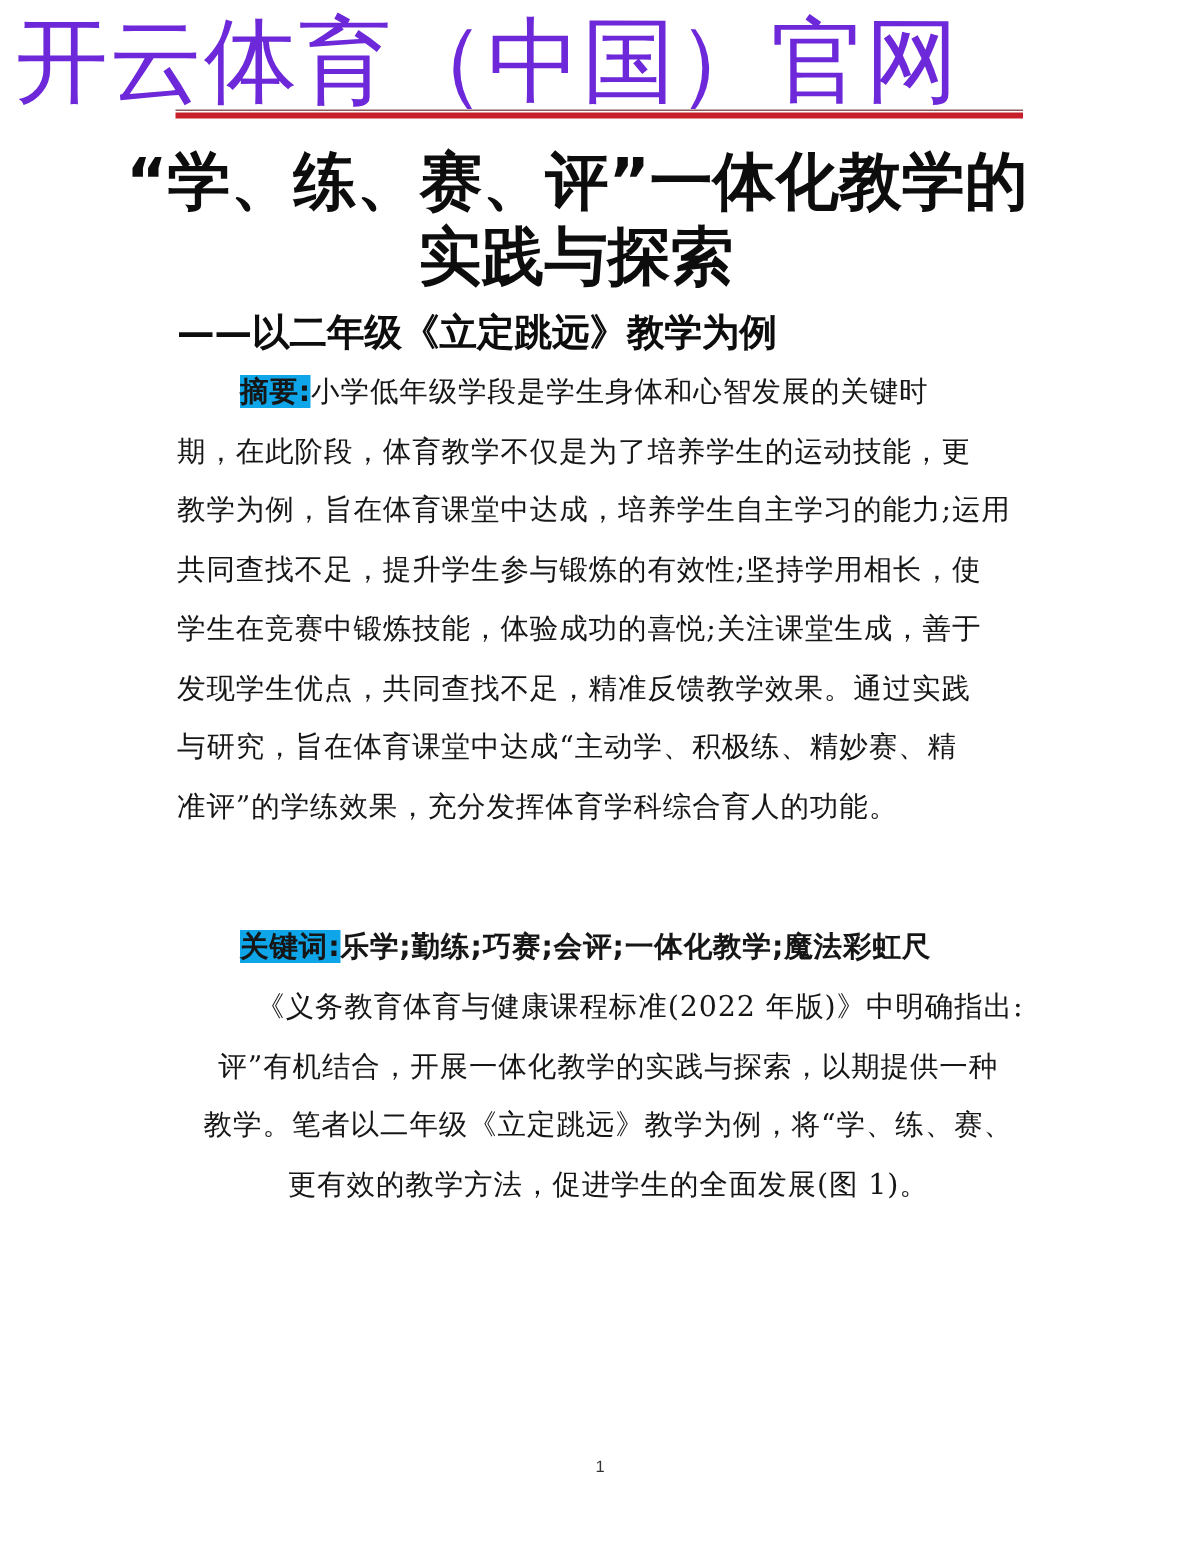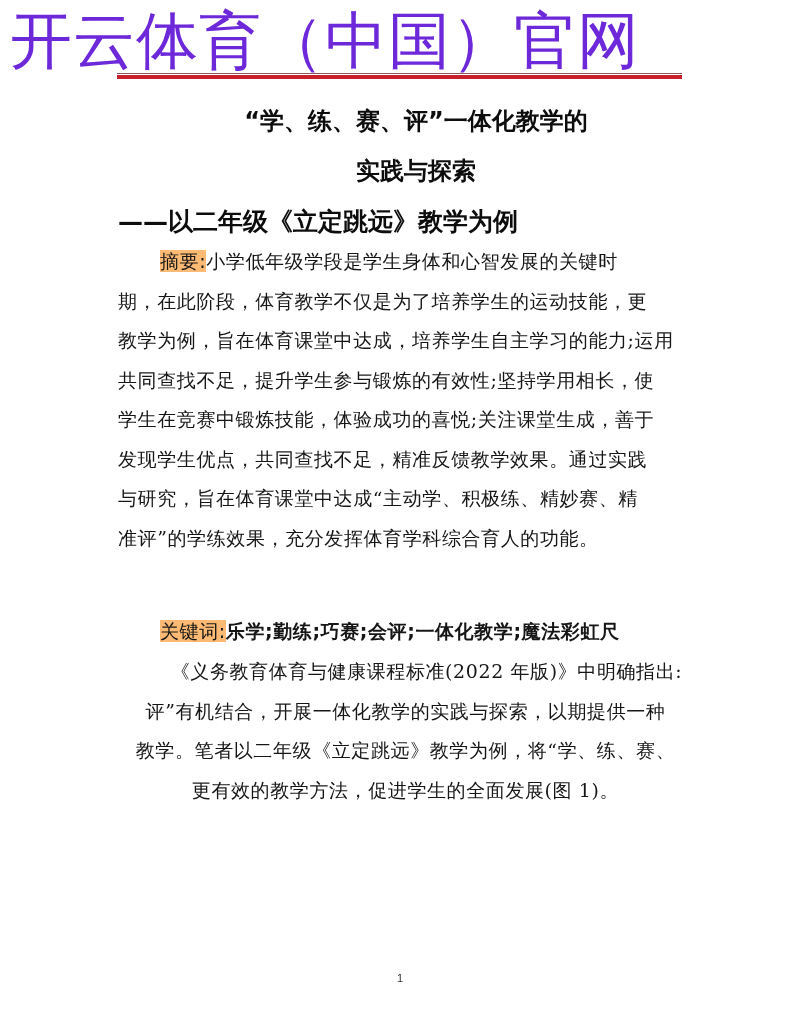--- a/index.html
+++ b/index.html
@@ -35,46 +35,46 @@
     height: 6px;
   }
   .rule .r1 {
     position: absolute; left: 0; right: 0; top: 0; height: 1px; background: #8a5a5a;
   }
   .rule .r2 {
     position: absolute; left: 0; right: 0; top: 2px; height: 4px; background: #c8202a;
   }
   .title {
     position: absolute;
-    left: 116px;
+    left: 84px;
     width: 600px;
     text-align: center;
     font-family: "DejaVu Sans", "Liberation Sans", sans-serif;
     font-weight: bold;
-    font-size: 24px;
+    font-size: 42px;
     color: #0d0d0d;
     white-space: nowrap;
   }
   .t1 { top: 96px; line-height: 50px; }
   .t2 { top: 146px; line-height: 50px; }
   .t3 { top: 196px; line-height: 52px; left: 118px; width: auto; text-align: left; font-size: 25px; }
   .para {
     position: absolute;
     left: 118px;
     width: 575px;
     font-size: 19px;
     line-height: 39.5px;
     color: #161616;
     letter-spacing: 0.6px;
   }
   .para .line { display: block; white-space: nowrap; }
   .para .indent { padding-left: 42px; }
   .hl {
-    background: #fdba74;
-    font-weight: normal;
+    background: #0ea5e9;
+    font-weight: bold;
     font-family: "DejaVu Sans", "Liberation Sans", sans-serif;
     margin-top: 48px;
   }
   .kw {
     font-weight: bold;
     font-family: "DejaVu Sans", "Liberation Sans", sans-serif;
   }
   .abstract { top: 242px; }
   .keywords { top: 612px; }
   .body1 { top: 652px; text-align: center; }

